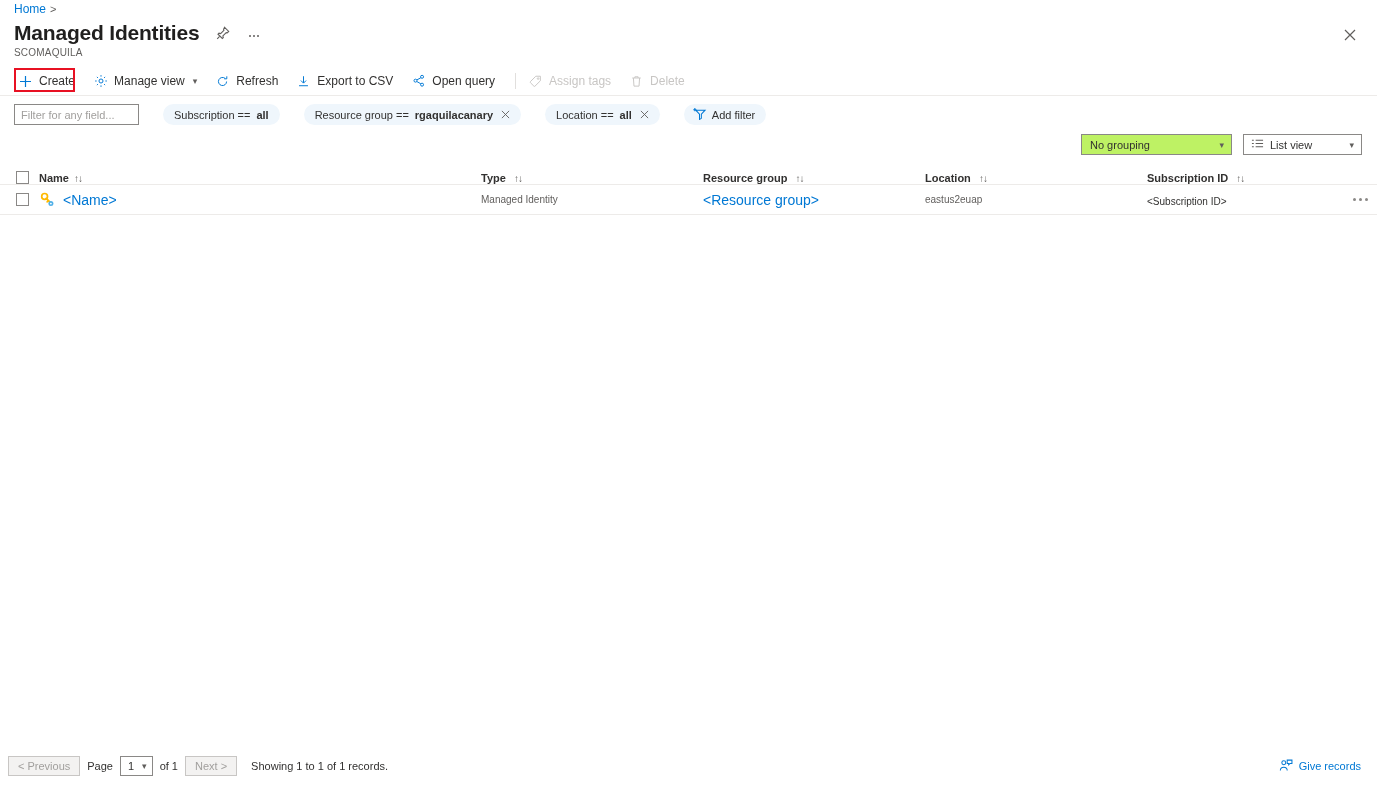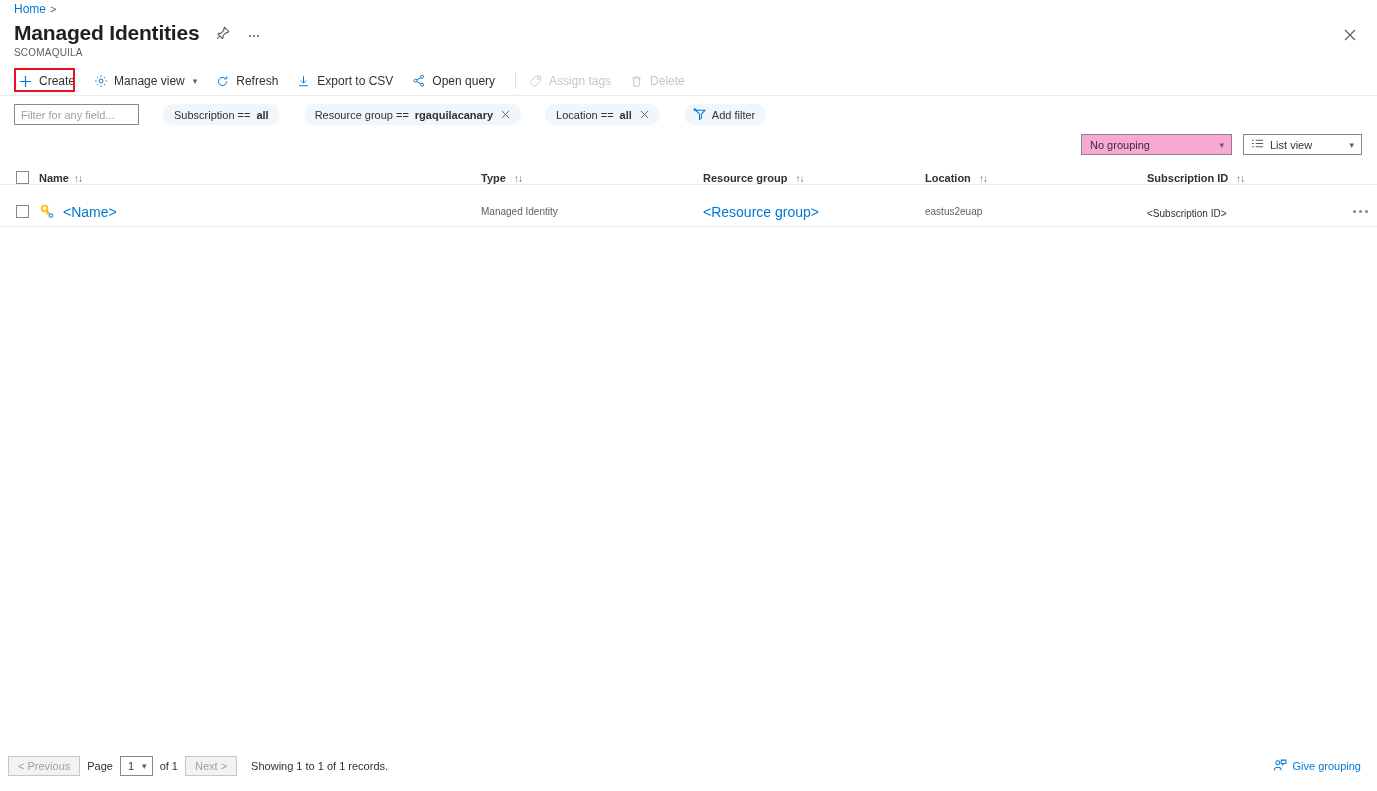--- a/index.html
+++ b/index.html
@@ -96,21 +96,21 @@
     cursor: pointer; white-space: nowrap;
   }
   .pill b { font-weight: 700; }
   .pill .x { font-size: 12px; color: #605e5c; line-height: 1; margin-left: 2px; }
   .pill.addfilter { gap: 5px; padding: 0 11px 0 8px; }
 
   
   .grouping {
     position: absolute; top: 134px; left: 1081px;
     width: 151px; height: 21px;
-    border: 1px solid #8a8886; background: #f9a8d4;
+    border: 1px solid #8a8886; background: #bef264;
     display: flex; align-items: center; justify-content: space-between;
     padding: 0 7px 0 8px; font-size: 11px; color: #323130; cursor: pointer;
   }
   .viewsel {
     position: absolute; top: 134px; left: 1243px;
     width: 119px; height: 21px;
     border: 1px solid #8a8886; background: #fff;
     display: flex; align-items: center; gap: 6px;
     padding: 0 7px 0 7px; font-size: 11px; color: #323130; cursor: pointer;
   }
@@ -121,21 +121,21 @@
   .table { position: absolute; left: 0; top: 163px; width: 1377px; }
   .thead {
     display: flex; align-items: flex-end; height: 22px;
     font-size: 11px; font-weight: 700; color: #323130;
     border-bottom: 1px solid #edebe9;
     padding-left: 16px;
   }
   .trow {
     display: flex; align-items: center; height: 30px;
     border-bottom: 1px solid #edebe9;
-    padding-left: 16px; position: relative; margin-top: 12px;
+    padding-left: 16px; position: relative;
   }
   .cb {
     width: 13px; height: 13px; border: 1px solid #8a8886; background:#fff;
     flex: 0 0 13px; cursor: pointer; margin-right: 10px;
   }
   .sortglyph { font-size: 10px; color: #605e5c; margin-left: 5px; letter-spacing: -1px;}
   .c-name   { width: 455px; display: flex; align-items: center; }
   .c-type   { width: 222px; }
   .c-rg     { width: 222px; }
   .c-loc    { width: 222px; }
@@ -422,16 +422,16 @@
   <div class="feedback">
     <span>
       <svg width="14" height="13" viewBox="0 0 15 14">
           <g fill="none" stroke="#0078d4" stroke-width="1.1">
         <circle cx="5.1" cy="4" r="2.1"></circle>
         <path d="M1.4 12.4c0-2.2 1.7-3.6 3.7-3.6s3.7 1.4 3.7 3.6"></path>
         <path d="M8.8 1.2h5.1v3.6h-2l-1.5 1.5V4.8h-1.6z"></path>
       </g>
         </svg>
     </span>
-    <span>Give grouping</span>
+    <span>Give records</span>
   </div>
 
 </div>
 
 </body></html>

